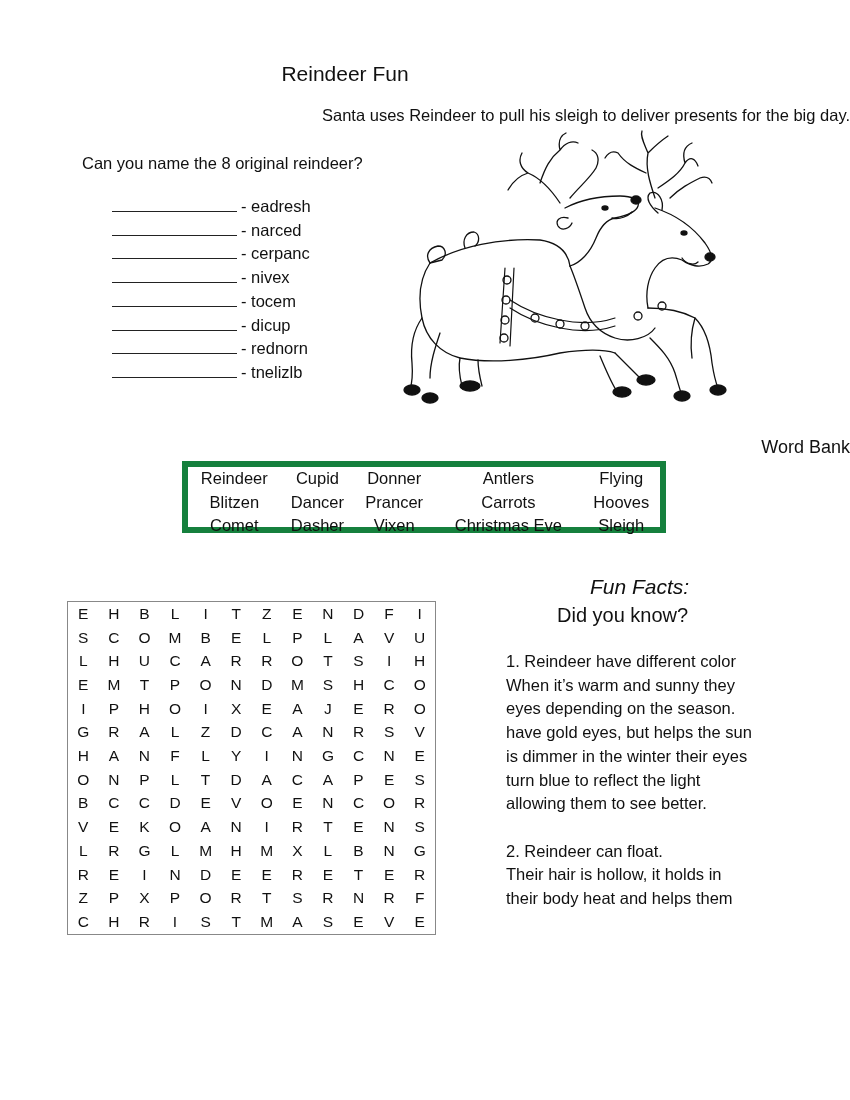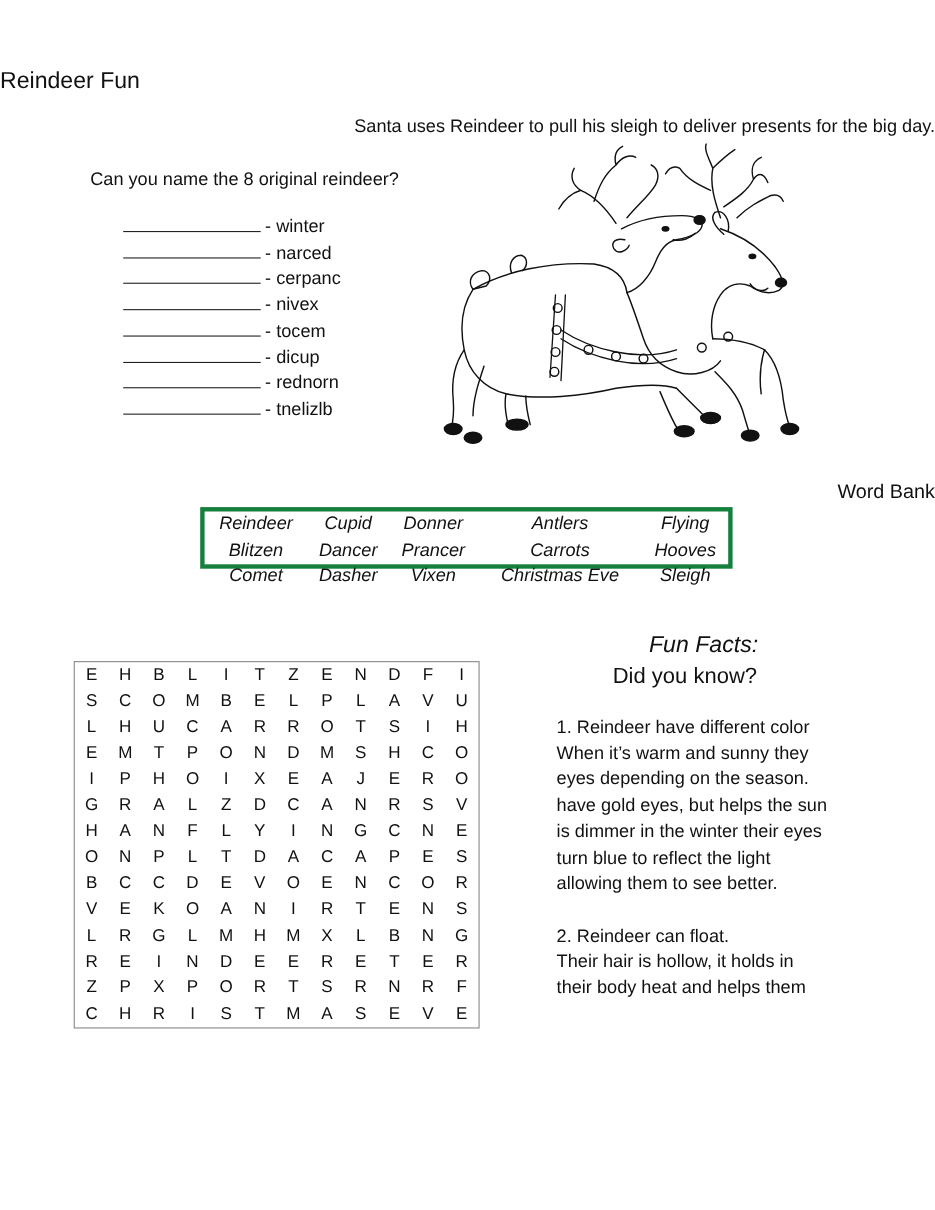--- a/index.html
+++ b/index.html
@@ -1,31 +1,31 @@
 <!DOCTYPE html>
 <html><head>
   <meta charset="utf-8">
   <style>
     html, body { margin: 0; padding: 0; background: #ffffff; }
     body {
       width: 850px; height: 1100px; position: relative; overflow: hidden;
       font-family: "Liberation Sans", "DejaVu Sans", sans-serif; color: #111;
     }
     .abs { position: absolute; }
-    #title { left: 0; width: 690px; top: 62px; text-align: left; font-size: 21px; }
+    #title { left: 0; width: 690px; top: 62px; text-align: center; font-size: 21px; }
     #subtitle { left: 0; width: 850px; top: 106px; text-align: right; font-size: 16.5px; }
     #question { left: 82px; top: 154px; font-size: 16.5px; }
     #scramble-list { left: 112px; top: 195px; font-size: 16.5px; line-height: 23.7px; }
     .scramble-row { white-space: nowrap; }
     .blank { display: inline-block; width: 125px; border-bottom: 1.4px solid #222; height: 14px; margin-right: 4px; vertical-align: baseline; }
 
     #illustration { left: 400px; top: 128px; width: 330px; height: 285px; }
 
     #wordbank-title { left: 0; width: 850px; top: 437px; text-align: right; font-size: 18px; }
-    #wordbank { left: 182px; top: 461px; width: 484px; height: 56px; border: 4px solid #15803d; box-sizing: border-box; font-style: italic; }
+    #wordbank { left: 182px; top: 461px; width: 484px; height: 72px; border: 6px solid #15803d; box-sizing: border-box; }
     #wordbank table { border-collapse: collapse; width: 100%; font-size: 16.5px; }
     #wordbank td { text-align: center; padding: 0; height: 23.5px; line-height: 23.5px; }
 
     #grid { left: 67px; top: 601px; width: 369px; height: 334px; border: 1px solid #888; box-sizing: border-box; }
     #grid table { border-collapse: collapse; width: 100%; height: 100%; }
     #grid td { text-align: center; font-size: 15.5px; padding: 0; width: 26px; }
 
     #facts-title { left: 590px; top: 575px; font-size: 21px; font-style: italic; }
     #facts-sub { left: 557px; top: 604px; font-size: 20px; }
     #facts-body { left: 506px; top: 650px; width: 300px; font-size: 16.5px; line-height: 23.7px; }
@@ -33,21 +33,21 @@
     .gap { height: 23.7px; }
   </style>
 </head>
 <body>
 
 <div id="title" class="abs">Reindeer Fun</div>
 <div id="subtitle" class="abs">Santa uses Reindeer to pull his sleigh to deliver presents for the big day.</div>
 
 <div id="question" class="abs">Can you name the 8 original reindeer?</div>
 <div id="scramble-list" class="abs">
-    <div class="scramble-row"><span class="blank"></span><span>- winter</span></div>
+    <div class="scramble-row"><span class="blank"></span><span>- eadresh</span></div>
     <div class="scramble-row"><span class="blank"></span><span>- narced</span></div>
     <div class="scramble-row"><span class="blank"></span><span>- cerpanc</span></div>
     <div class="scramble-row"><span class="blank"></span><span>- nivex</span></div>
     <div class="scramble-row"><span class="blank"></span><span>- tocem</span></div>
     <div class="scramble-row"><span class="blank"></span><span>- dicup</span></div>
     <div class="scramble-row"><span class="blank"></span><span>- rednorn</span></div>
     <div class="scramble-row"><span class="blank"></span><span>- tnelizlb</span></div>
   </div>
 
 <div id="illustration" class="abs">

